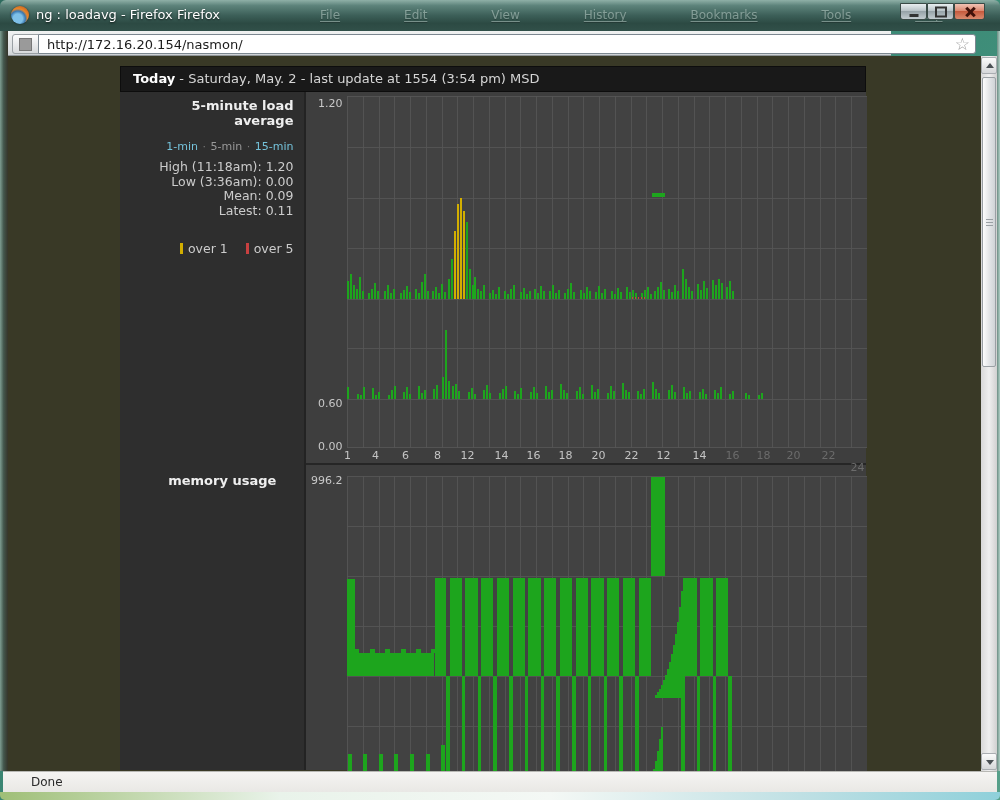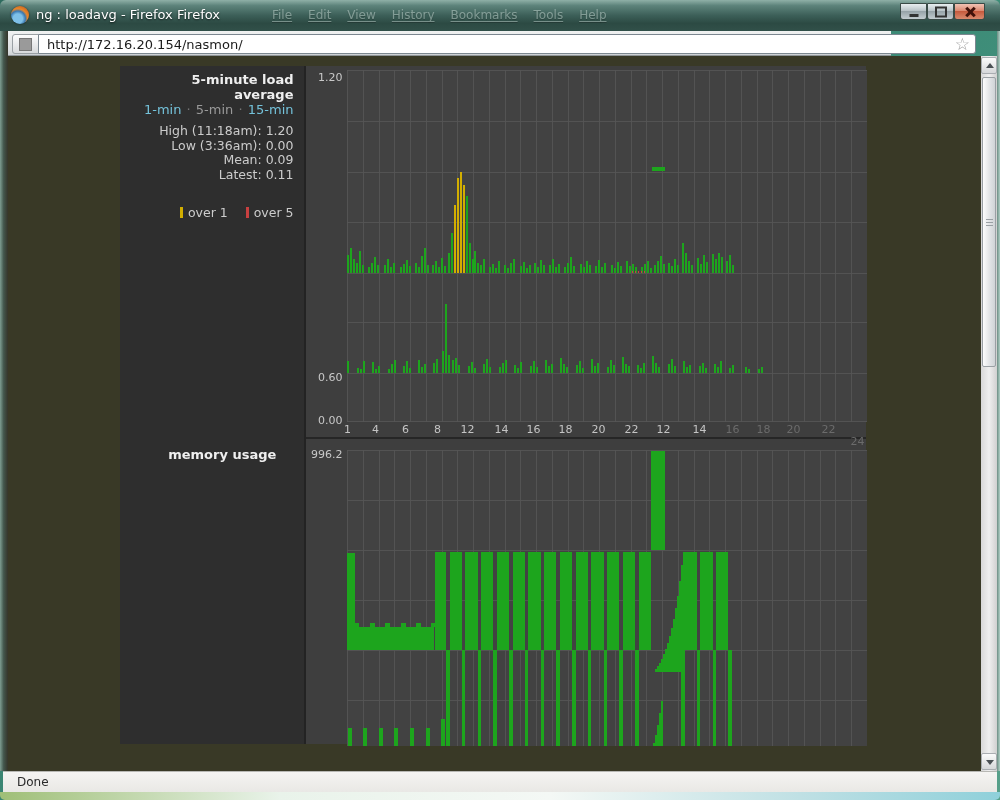--- a/index.html
+++ b/index.html
@@ -23,21 +23,21 @@
   }
   .wtitle{
     position:absolute;left:36px;top:7px;font-size:13px;color:#ffffff;
     text-shadow:0 1px 2px rgba(0,0,0,.7);white-space:nowrap;
   }
   .ghostmenu{
     position:absolute;left:272px;top:8px;display:flex;gap:16px;
     font-size:12px;color:#dcebe5;opacity:.42;filter:blur(.4px);
     text-shadow:0 1px 1px rgba(0,0,0,.5);
   }
-  .ghostmenu span{text-decoration:underline;text-underline-offset:2px;}
+  .ghostmenu span{text-decoration:underline;text-underline-offset:2px;margin-left:48px;}
   .winbtns{position:absolute;right:15px;top:3px;display:flex;}
   .wb{
     width:27px;height:17px;display:inline-block;position:relative;
     background:linear-gradient(180deg,#e8eef0,#b9c3c7 45%,#97a3a8 50%,#c3ccd0);
     border:1px solid #3a4a46;border-radius:0 0 3px 3px;box-sizing:border-box;
   }
   .wb.close{
     width:31px;
     background:linear-gradient(180deg,#f0c2b4,#dd8a72 45%,#c65b3e 50%,#d98a6e);
   }
@@ -80,21 +80,21 @@
     color:#d6d6d6;font-size:13px;line-height:24px;padding-left:12px;white-space:nowrap;
   }
   .pheader b{color:#ffffff;}
   .cols{display:flex;}
   .sidebar{width:184px;background:#2e2e2e;}
   .chartcol{width:562px;background:#3e3e3e;border-left:2px solid #232323;box-sizing:content-box;}
 
   .sec1{height:373px;box-sizing:border-box;padding:6px 10px 0 0;text-align:right;}
   .sec2{box-sizing:border-box;padding:8px 10px 0 0;text-align:center;}
   .ptitle{font-size:13px;font-weight:bold;color:#efefef;margin-left:31px;}
-  .plinks{font-size:13px;margin-top:0;}
+  .plinks{font-size:11px;margin-top:12px;}
   .plinks a{color:#74c2da;text-decoration:none;}
   .plinks .cur{color:#999999;}
   .plinks .sep{color:#777777;padding:0 1px;}
   .stats{margin-top:7px;font-size:12.5px;color:#cccccc;line-height:14.5px;}
   .statline{white-space:nowrap;}
   .legend{margin-top:23px;font-size:12.5px;color:#cccccc;}
   .pipe{display:inline-block;width:3px;height:11px;vertical-align:-1px;margin-right:5px;}
   .pipe.p2{margin-left:14px;}
 
   
@@ -136,21 +136,21 @@
     background:linear-gradient(90deg,#fdfdfd,#e4e6e8 50%,#cfd3d6);
     border:1px solid #9aa0a4;box-sizing:border-box;border-radius:2px;
   }
   .sthumb i{position:absolute;left:3px;top:141px;width:7px;height:1px;background:#9aa0a4;box-shadow:0 3px 0 #9aa0a4,0 6px 0 #9aa0a4;}
 
   
   .statusbar{
     position:absolute;left:3px;top:771px;width:994px;height:21px;
     background:linear-gradient(180deg,#f5f4f2,#e9e8e5);
     border-top:1px solid #b8b8b4;box-sizing:border-box;
-    font-size:12px;color:#2a2a2a;line-height:20px;padding-left:14px;
+    font-size:12px;color:#2a2a2a;line-height:20px;padding-left:28px;
   }
   .lborder{position:absolute;left:0;top:31px;width:8px;height:740px;
     background:linear-gradient(90deg,#7e9e92,#44584e 45%,#35352a);}
   .rborder{position:absolute;left:997px;top:31px;width:3px;height:740px;
     background:linear-gradient(90deg,#6c8d84,#b0d0c6);}
   .bborder{position:absolute;left:0;top:792px;width:1000px;height:8px;
     border-radius:0 0 5px 5px;
     background:linear-gradient(90deg,#9fbf77,#e9f3ea 28%,#f4f8f5 55%,#bfe0e4 80%,#8fd0da);}
 </style>
 </head>
@@ -188,20 +188,23 @@
         <span class="idsq"></span>
       </span>
     <div class="urlfield">
       <span class="urltext">http://172.16.20.154/nasmon/</span>
       <span class="star">☆</span>
     </div>
   </div>
 
   <div class="viewport">
     <div class="card">
+      <div class="pheader">
+        <b>Today</b><span> - Saturday, May. 2 - last update at 1554 (3:54 pm) MSD</span>
+      </div>
       <div class="cols">
         <div class="sidebar">
           <div class="sec1">
             <div class="ptitle">5-minute load average</div>
             <div class="plinks">
               <a href="#">1-min</a>
               <span class="sep">·</span>
               <span class="cur">5-min</span>
               <span class="sep">·</span>
               <a href="#">15-min</a>

